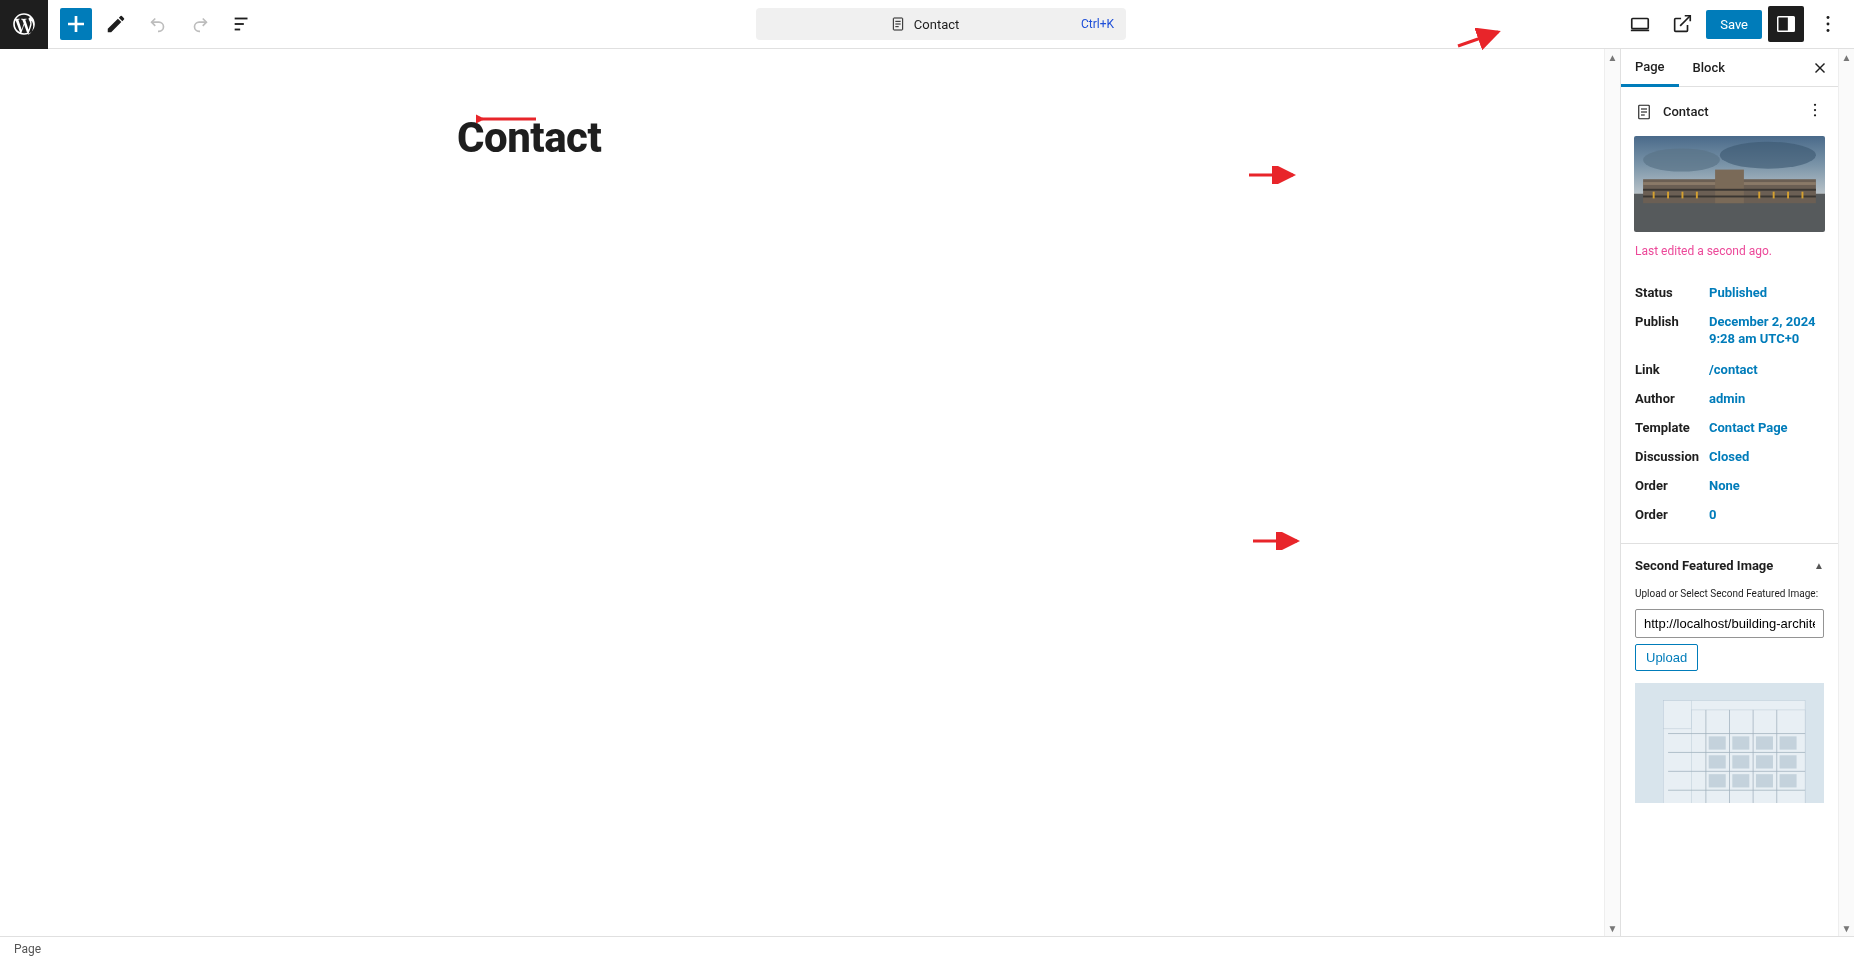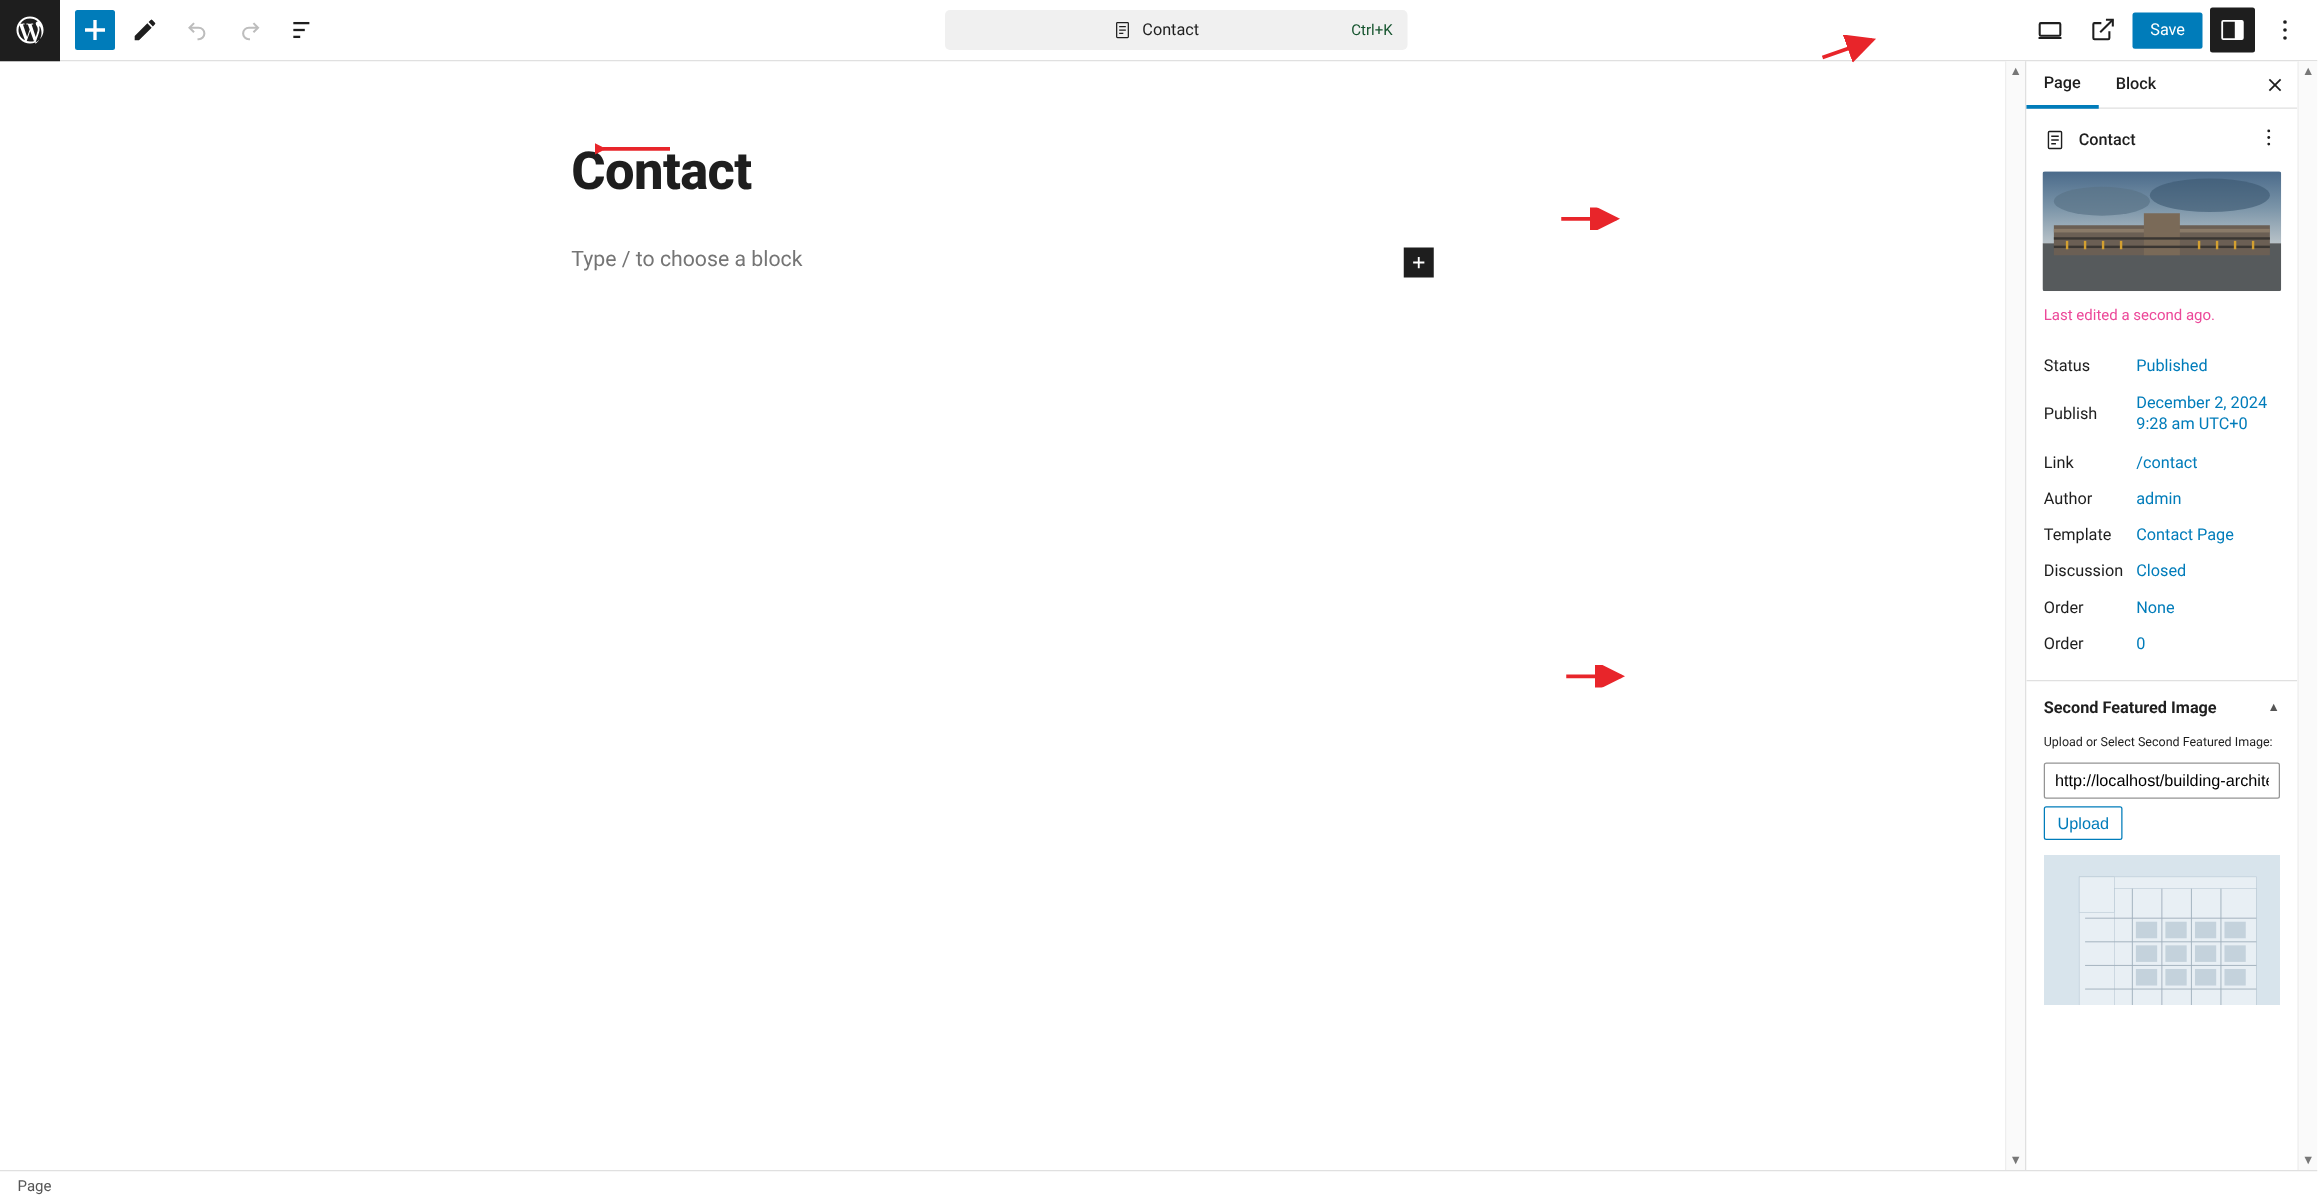--- a/index.html
+++ b/index.html
@@ -11,21 +11,21 @@
     .wp-logo { width: 48px; height: 49px; background: #1e1e1e; display: flex; align-items: center; justify-content: center; cursor: pointer; }
     .wp-logo svg { width: 26px; height: 26px; fill: #fff; }
     .add-block-btn { width: 32px; height: 32px; background: #007cba; color: #fff; display: flex; align-items: center; justify-content: center; margin-left: 12px; border-radius: 2px; cursor: pointer; }
     .tool-btn { width: 36px; height: 36px; display: flex; align-items: center; justify-content: center; margin-left: 6px; cursor: pointer; border-radius: 2px; color:#1e1e1e; }
     .tool-btn.disabled { color: #bdbdbd; cursor: default; }
     .tool-btn svg { width: 22px; height: 22px; }
     
     .topbar-center { flex: 1; display: flex; justify-content: center; }
     .doc-overview { width: 370px; height: 32px; background: #f0f0f0; border-radius: 4px; display: flex; align-items: center; padding: 0 12px; cursor: pointer; }
     .doc-overview-inner { flex:1; display:flex; align-items:center; justify-content:center; gap:8px; }
-    .doc-overview .shortcut { color: #14532d; font-size: 12px; }
+    .doc-overview .shortcut { color: #1d4ed8; font-size: 12px; }
     .doc-overview svg { width:16px; height:16px; }
     
     .topbar-right { display: flex; align-items: center; gap: 6px; padding-right: 8px; }
     .topbar-right .iconbtn { width: 36px; height: 36px; display:flex; align-items:center; justify-content:center; cursor:pointer; border-radius:2px; }
     .topbar-right .iconbtn svg { width:22px; height:22px; }
     .save-btn { background: #007cba; color:#fff; padding: 7px 14px; border-radius:2px; font-size:13px; cursor:pointer; }
     .sidebar-toggle { width:36px; height:36px; background:#1e1e1e; color:#fff; display:flex; align-items:center; justify-content:center; border-radius:2px; cursor:pointer; }
     .sidebar-toggle svg { width:22px; height:22px; fill:#fff; }
     
     
@@ -54,21 +54,21 @@
     
     .panel-header { display:flex; align-items:center; padding:14px 14px; gap:10px; }
     .panel-header svg { width:18px; height:18px; }
     .panel-header .title { flex:1; font-size:13px; font-weight:500; }
     .panel-header .menu { cursor:pointer; }
     
     .featured-img { margin:0 13px 12px; height:96px; position:relative; overflow:hidden; cursor:pointer; border-radius:2px; }
     .last-edited { padding:0 14px 16px; color:#ec4899; font-size:12px; }
     
     .meta-list { padding:4px 14px 14px; }
-    .meta-row { display:flex; align-items:center; padding:7px 0; font-size:13px; }
+    .meta-row { display:flex; align-items:flex-start; padding:7px 0; font-size:13px;font-weight:bold; }
     .meta-label { width:74px; flex-shrink:0; color:#1e1e1e; }
     .meta-value { color:#007cba; cursor:pointer; }
     .meta-value.twoline { line-height:1.3; }
     
     .panel-section { border-top:1px solid #e0e0e0; }
     .panel-section-header { display:flex; align-items:center; padding:14px 14px; cursor:pointer; }
     .panel-section-title { flex:1; font-weight:700; font-size:13px; }
     .panel-section-header .chev { font-size:10px; color:#555; }
     .panel-section-body { padding:0 14px 14px; }
     .panel-section-body .desc { font-size:10px; margin-bottom:8px; line-height:1.4; }
@@ -170,28 +170,20 @@
           <circle cx="12" cy="19" r="1.6"></circle>
         </svg>
     </div>
   </div>
 </div>
 
 <div class="main">
   <div class="editor-canvas">
     <div class="editor-content">
       <h1 class="page-title">Contact</h1>
-      <div class="block-placeholder-row">
-        <div class="block-placeholder">Type / to choose a block</div>
-        <div class="inline-add-btn">
-          <svg viewBox="0 0 24 24" fill="white">
-              <path d="M18 11h-5V6h-2v5H6v2h5v5h2v-5h5z"></path>
-            </svg>
-        </div>
-      </div>
     </div>
 
     <div class="red-arrow" style="left:476px; top:60px;">
       <svg width="64" height="20">
           <defs>
             <marker id="ah1" markerWidth="8" markerHeight="8" refX="1" refY="4" orient="auto">
               <path d="M8,0 L0,4 L8,8 z" fill="#e8252a"></path>
             </marker>
           </defs>
           <line x1="60" y1="10" x2="6" y2="10" stroke="#e8252a" stroke-width="3" marker-end="url(#ah1)"></line>

